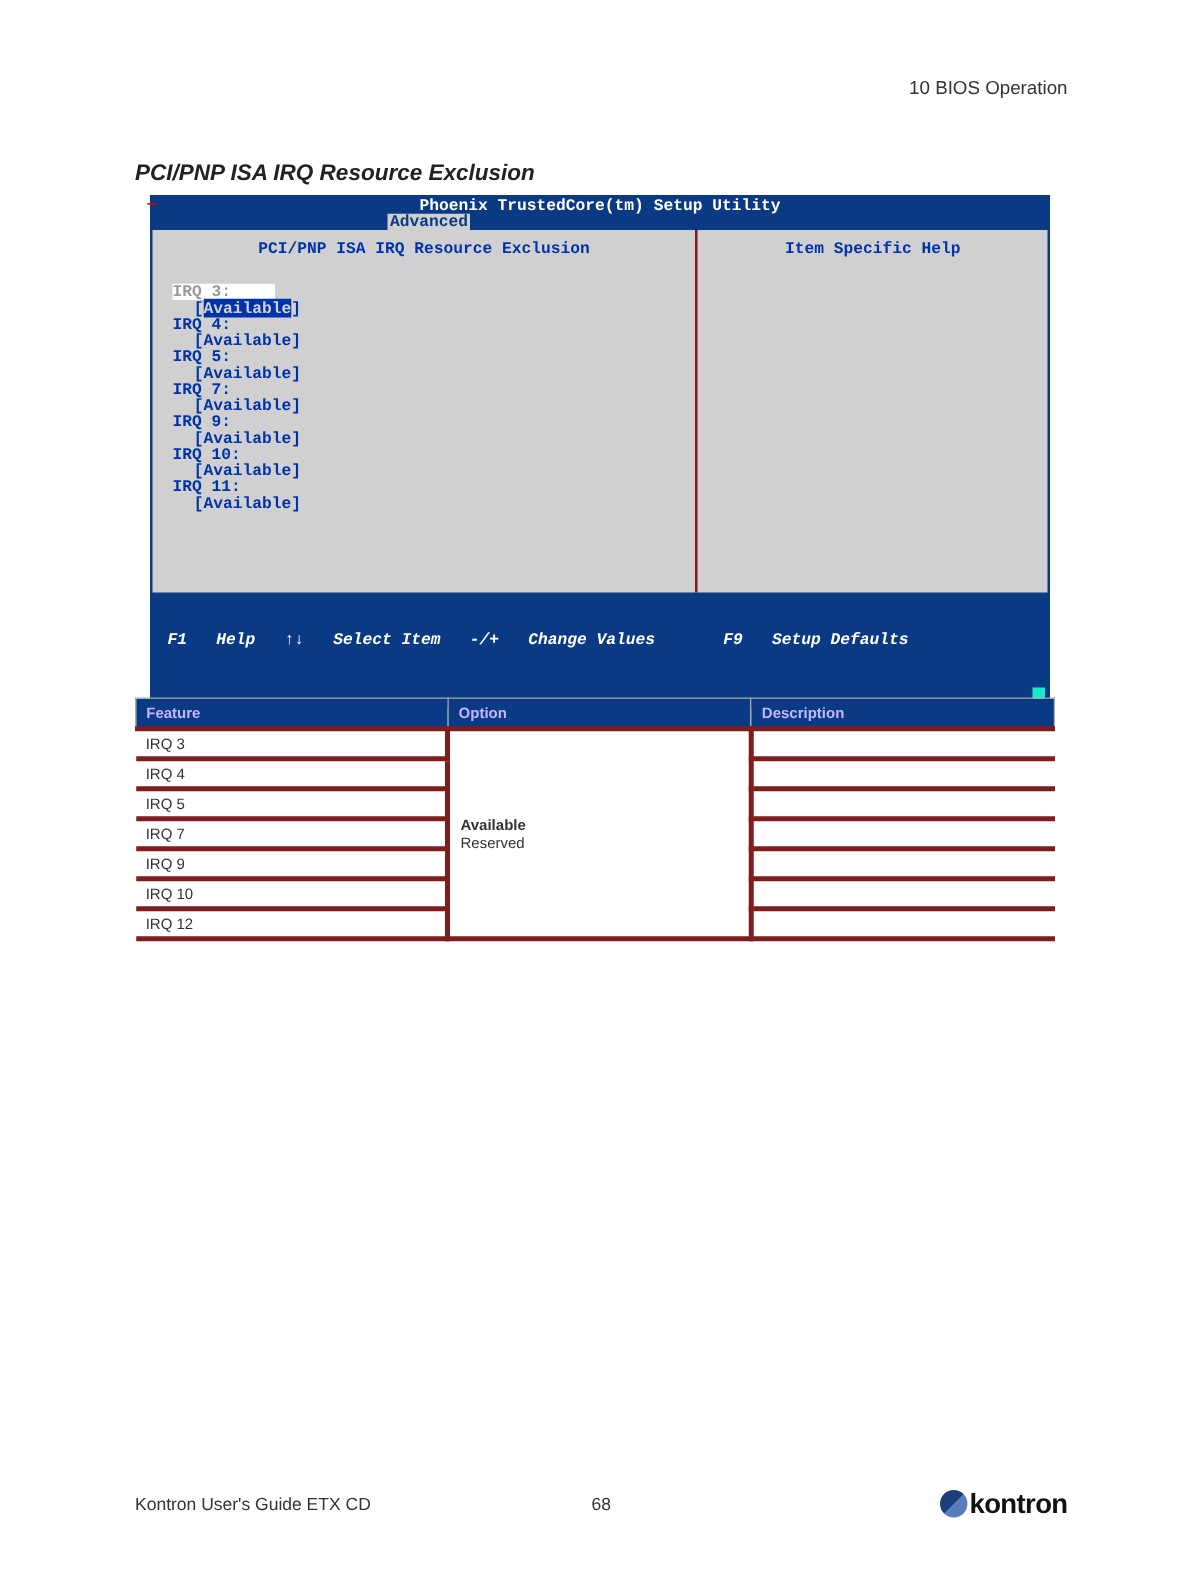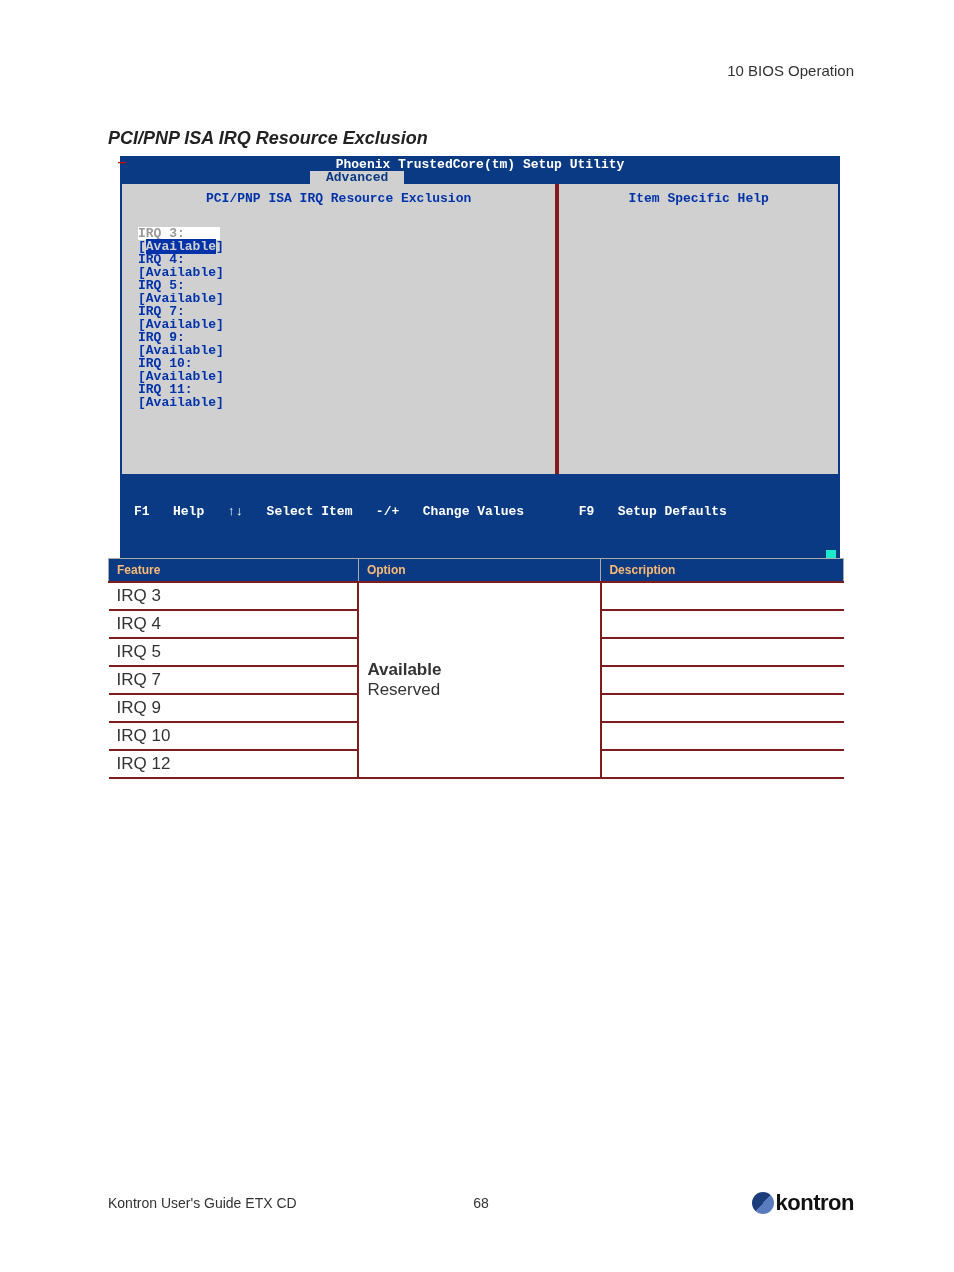--- a/index.html
+++ b/index.html
@@ -53,21 +53,21 @@
     font-weight: bold;
   }
   .bios-tabbar {
     display: flex;
     color: #fff;
   }
   .bios-tab {
     background: #d0d0d0;
     color: #0a3a83;
     font-weight: bold;
-    padding: 0 16px;
+    padding: 0 2px;
     margin-left: 190px;
   }
   .bios-body {
     background: #d0d0d0;
     margin: 0 2px 0 2px;
     display: flex;
     height: 290px;
     position: relative;
   }
   .bios-left {
@@ -76,69 +76,70 @@
     color: #0a3a83;
   }
   .bios-left-title {
     text-align: center;
     font-weight: bold;
     color: #0033aa;
     margin-bottom: 22px;
   }
   .bios-row { display: flex; white-space: pre; font-weight: bold; flex-direction: column; }
   .bios-label { color: #0033aa; width: 82px; display: inline-block; }
-  .bios-val { color: #0033aa; }
+  .bios-val { color: #0033aa; margin-left: 17px; }
   .bios-row.selected .bios-label { background: #fff; color: #999; }
   .bios-row.selected .bios-val .inner { color: #d0d0d0; background: #0033aa; }
   .bios-right {
     flex: 1;
-    border-left: 4px solid #7f1d1d;
+    border-left: 2px solid #7f1d1d;
     padding: 8px 14px;
     color: #0033aa;
     font-weight: bold;
   }
   .bios-right-title { text-align: center; margin-bottom: 22px; }
   .bios-help-body { white-space: pre-line; line-height: 1.05; }
   .bios-footer {
     color: #fff;
     font-weight: bold;
     padding: 2px 14px 4px 14px;
     white-space: pre;
     line-height: 1.1;
     position: relative;
+    font-style: italic;
   }
   .bios-footer .cursor {
     display:inline-block; width:10px; height:12px; background:#1aeacb;
     position:absolute; right:4px; bottom:4px;
   }
 
   
   .opt-table {
     position: absolute;
     top: 558px;
     left: 108px;
     width: 736px;
     border-collapse: collapse;
     font-size: 12px;
   }
   .opt-table th {
     background: #0a3a83;
-    color: #fdba74;
+    color: #c4b5fd;
     text-align: left;
     font-weight: bold;
     padding: 4px 8px;
     border: 1px solid #aaa;
     font-size: 12px;
   }
   .opt-table td {
-    border: 2px solid #7f1d1d;
+    border: 4px solid #7f1d1d;
     padding: 3px 8px;
     vertical-align: middle;
     color: #333;
-    font-size: 17px;
+    font-size: 12px;
   }
   .opt-table td.feature { border-left: none; }
   .opt-table td.desc { border-right: none; }
   .opt-bold { font-weight: bold; display:block; }
   .opt-norm { display:block; }
 
   
   .page-footer {
     position: absolute;
     bottom: 56px;

